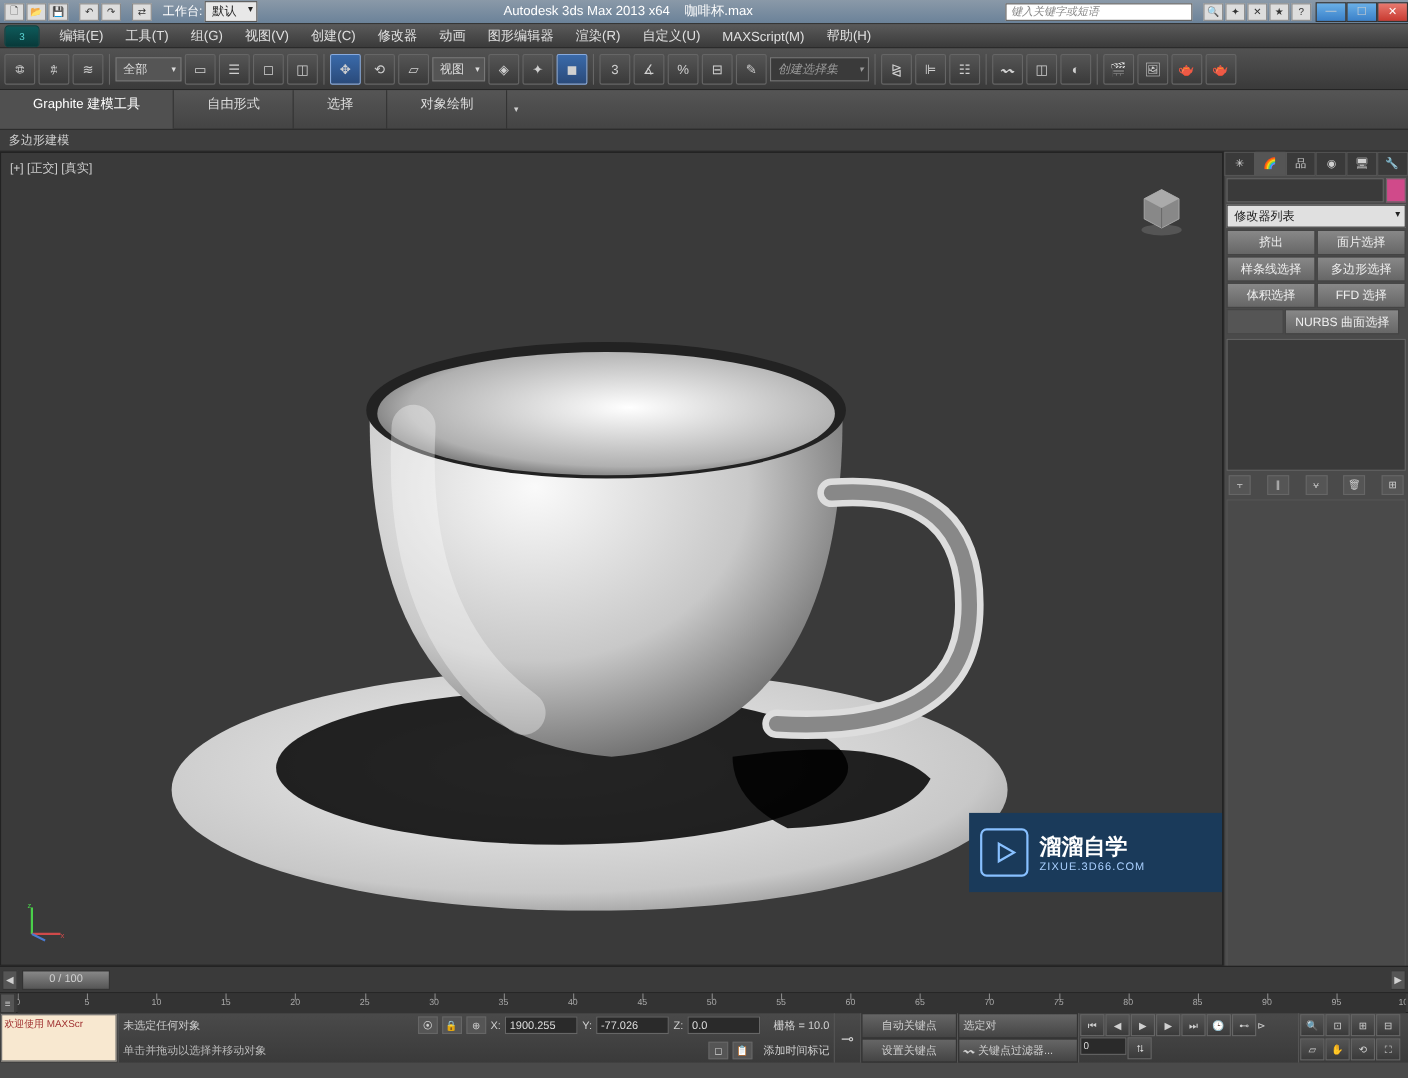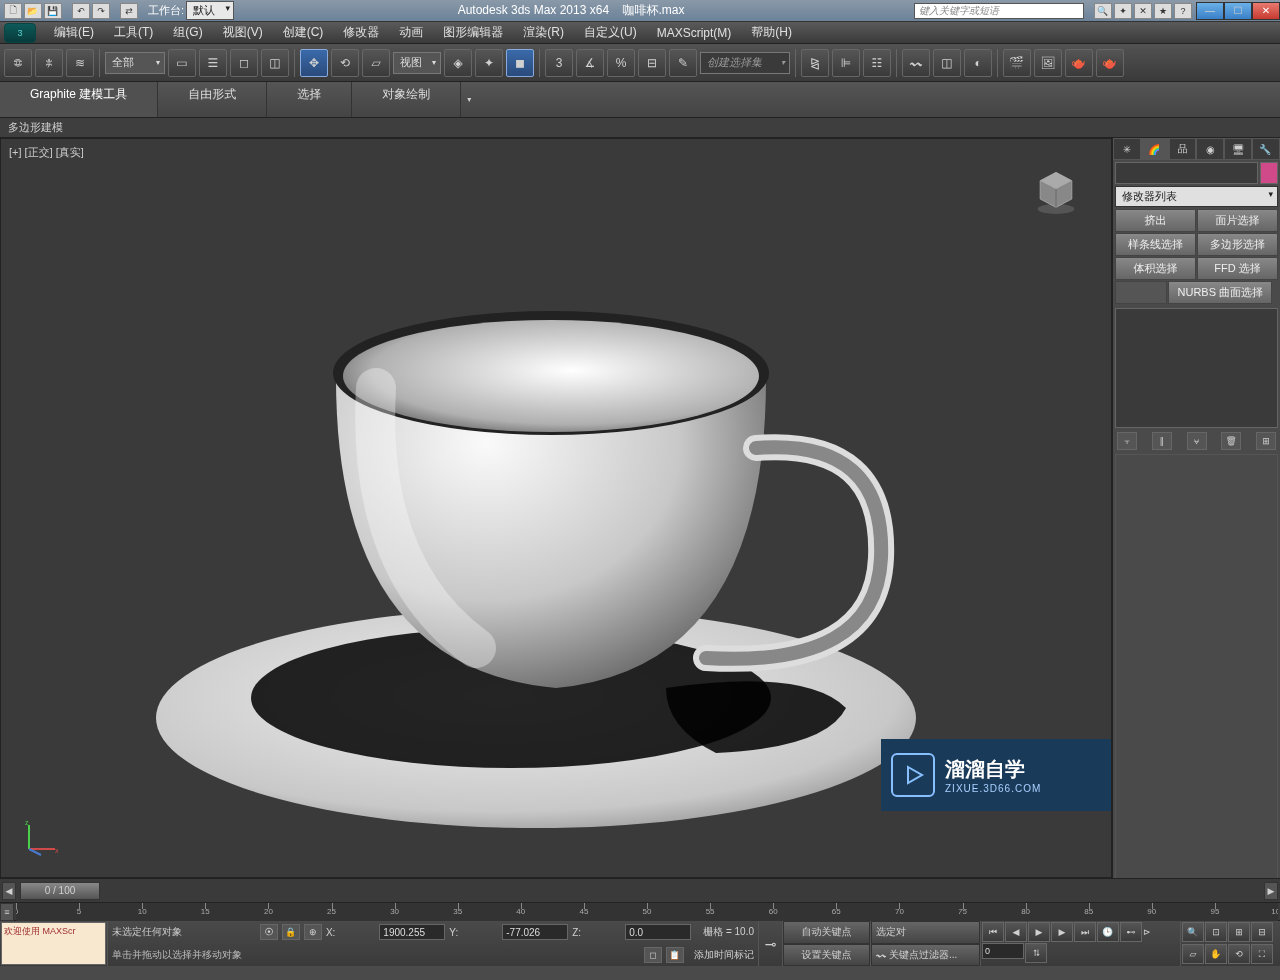--- a/index.html
+++ b/index.html
@@ -75,21 +75,21 @@
 .time-ruler { height: 18px; background: #333; flex: 1; position: relative; margin: 0 2px; overflow: hidden; }
 .tick { position: absolute; top: 0; width: 1px; height: 6px; background: #888; }
 .tick-label { position: absolute; top: 4px; font-size: 8px; color: #aaa; transform: translateX(-50%); }
 
 
 .status { height: 46px; background: linear-gradient(#4a4a4a,#3a3a3a); display: flex; border-top: 1px solid #222; }
 .status-left { width: 108px; border-right: 1px solid #555; display: flex; flex-direction: column; }
 .script-listener { flex: 1; background: #f8e8d0; color: #a03030; font-size: 9px; padding: 2px; border: 1px solid #666; margin: 1px; }
 .status-mid { flex: 1; display: flex; flex-direction: column; }
 .status-row { flex: 1; display: flex; align-items: center; padding: 0 4px; gap: 4px; font-size: 10px; }
-.coord-input { width: 66px; height: 16px; background: #2a2a2a; border: 1px solid #666; color: #ddd; font-size: 10px; padding: 0 3px; margin-left: 40px; }
+.coord-input { width: 66px; height: 16px; background: #2a2a2a; border: 1px solid #666; color: #ddd; font-size: 10px; padding: 0 3px; }
 .sr-btn { width: 18px; height: 16px; border: 1px solid #666; background: #555; display: flex; align-items: center; justify-content: center; font-size: 9px; cursor: pointer; }
 .status-right { display: flex; }
 .key-col { width: 88px; border-left: 1px solid #555; display: flex; flex-direction: column; }
 .key-btn { flex: 1; background: linear-gradient(#666,#444); border: 1px solid #333; font-size: 10px; display: flex; align-items: center; justify-content: center; cursor: pointer; }
 .play-ctrls { display: flex; flex-wrap: wrap; width: 200px; border-left: 1px solid #555; align-content: flex-start; padding: 1px; gap: 1px; }
 .play-btn { width: 22px; height: 20px; border: 1px solid #666; background: linear-gradient(#555,#3a3a3a); display: flex; align-items: center; justify-content: center; font-size: 9px; cursor: pointer; }
 .frame-input { width: 42px; height: 16px; background: #2a2a2a; border: 1px solid #666; color: #ddd; font-size: 9px; padding: 0 2px; }
 .nav-ctrls { display: flex; flex-wrap: wrap; width: 100px; border-left: 1px solid #555; padding: 1px; gap: 1px; }
 
 

